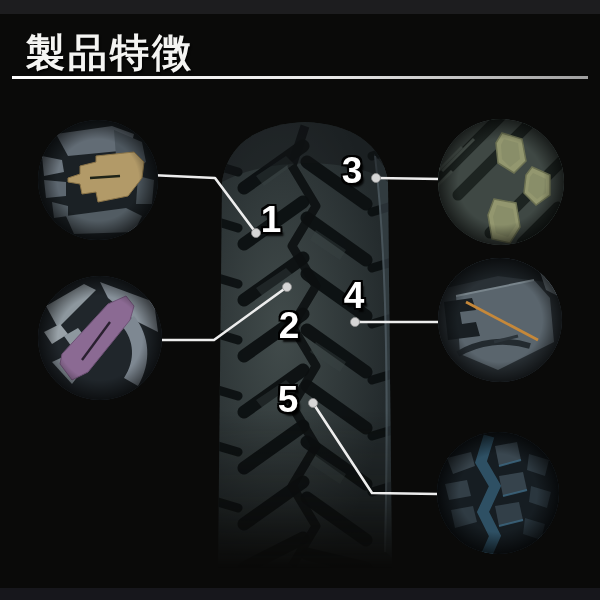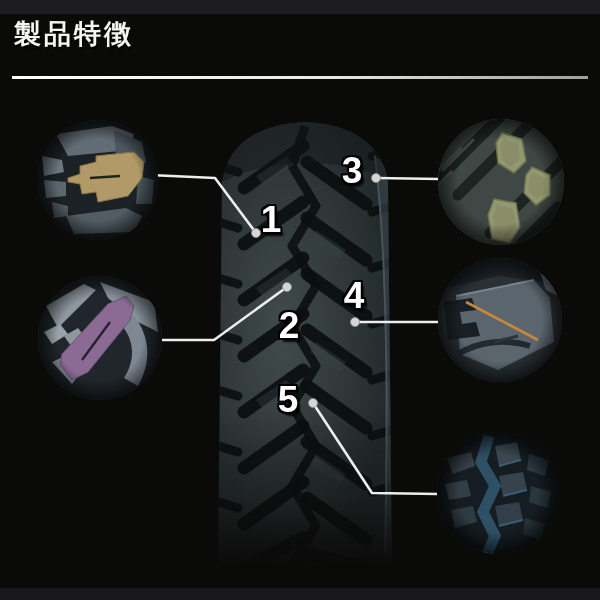--- a/index.html
+++ b/index.html
@@ -1,20 +1,20 @@
 <!DOCTYPE html>
 <html><head>
 <meta charset="utf-8">
 <style>
   html,body{margin:0;padding:0;background:#000;}
   .page{position:relative;width:600px;height:600px;background:#0a0a09;overflow:hidden;
         font-family:"Liberation Sans",sans-serif;}
   .top-strip{position:absolute;left:0;top:0;width:600px;height:14px;background:#1d1d1f;}
   .bottom-strip{position:absolute;left:0;top:588px;width:600px;height:12px;background:#17171c;}
-  .title{position:absolute;left:10px;top:16px;margin:4px;font-size:27px;font-weight:bold;
+  .title{position:absolute;left:10px;top:16px;margin:16px;font-size:39px;font-weight:bold;
          color:#f4f4f2;letter-spacing:3px;line-height:1.1;
          text-shadow:1px 2px 2px rgba(0,0,0,.9);}
   .underline{position:absolute;left:12px;top:76px;width:576px;height:3px;
              background:linear-gradient(to right,#ffffff,#e8e8e8 55%,#9f9f9f);}
   .tire{position:absolute;left:208px;top:110px;}
   .lines{position:absolute;left:0;top:0;pointer-events:none;}
   .inset{position:absolute;border-radius:50%;overflow:hidden;background:#10151a;}
   .inset svg{display:block;}
   .c1{left:38px;top:120px;width:120px;height:120px;}
   .c2{left:38px;top:276px;width:124px;height:124px;}

